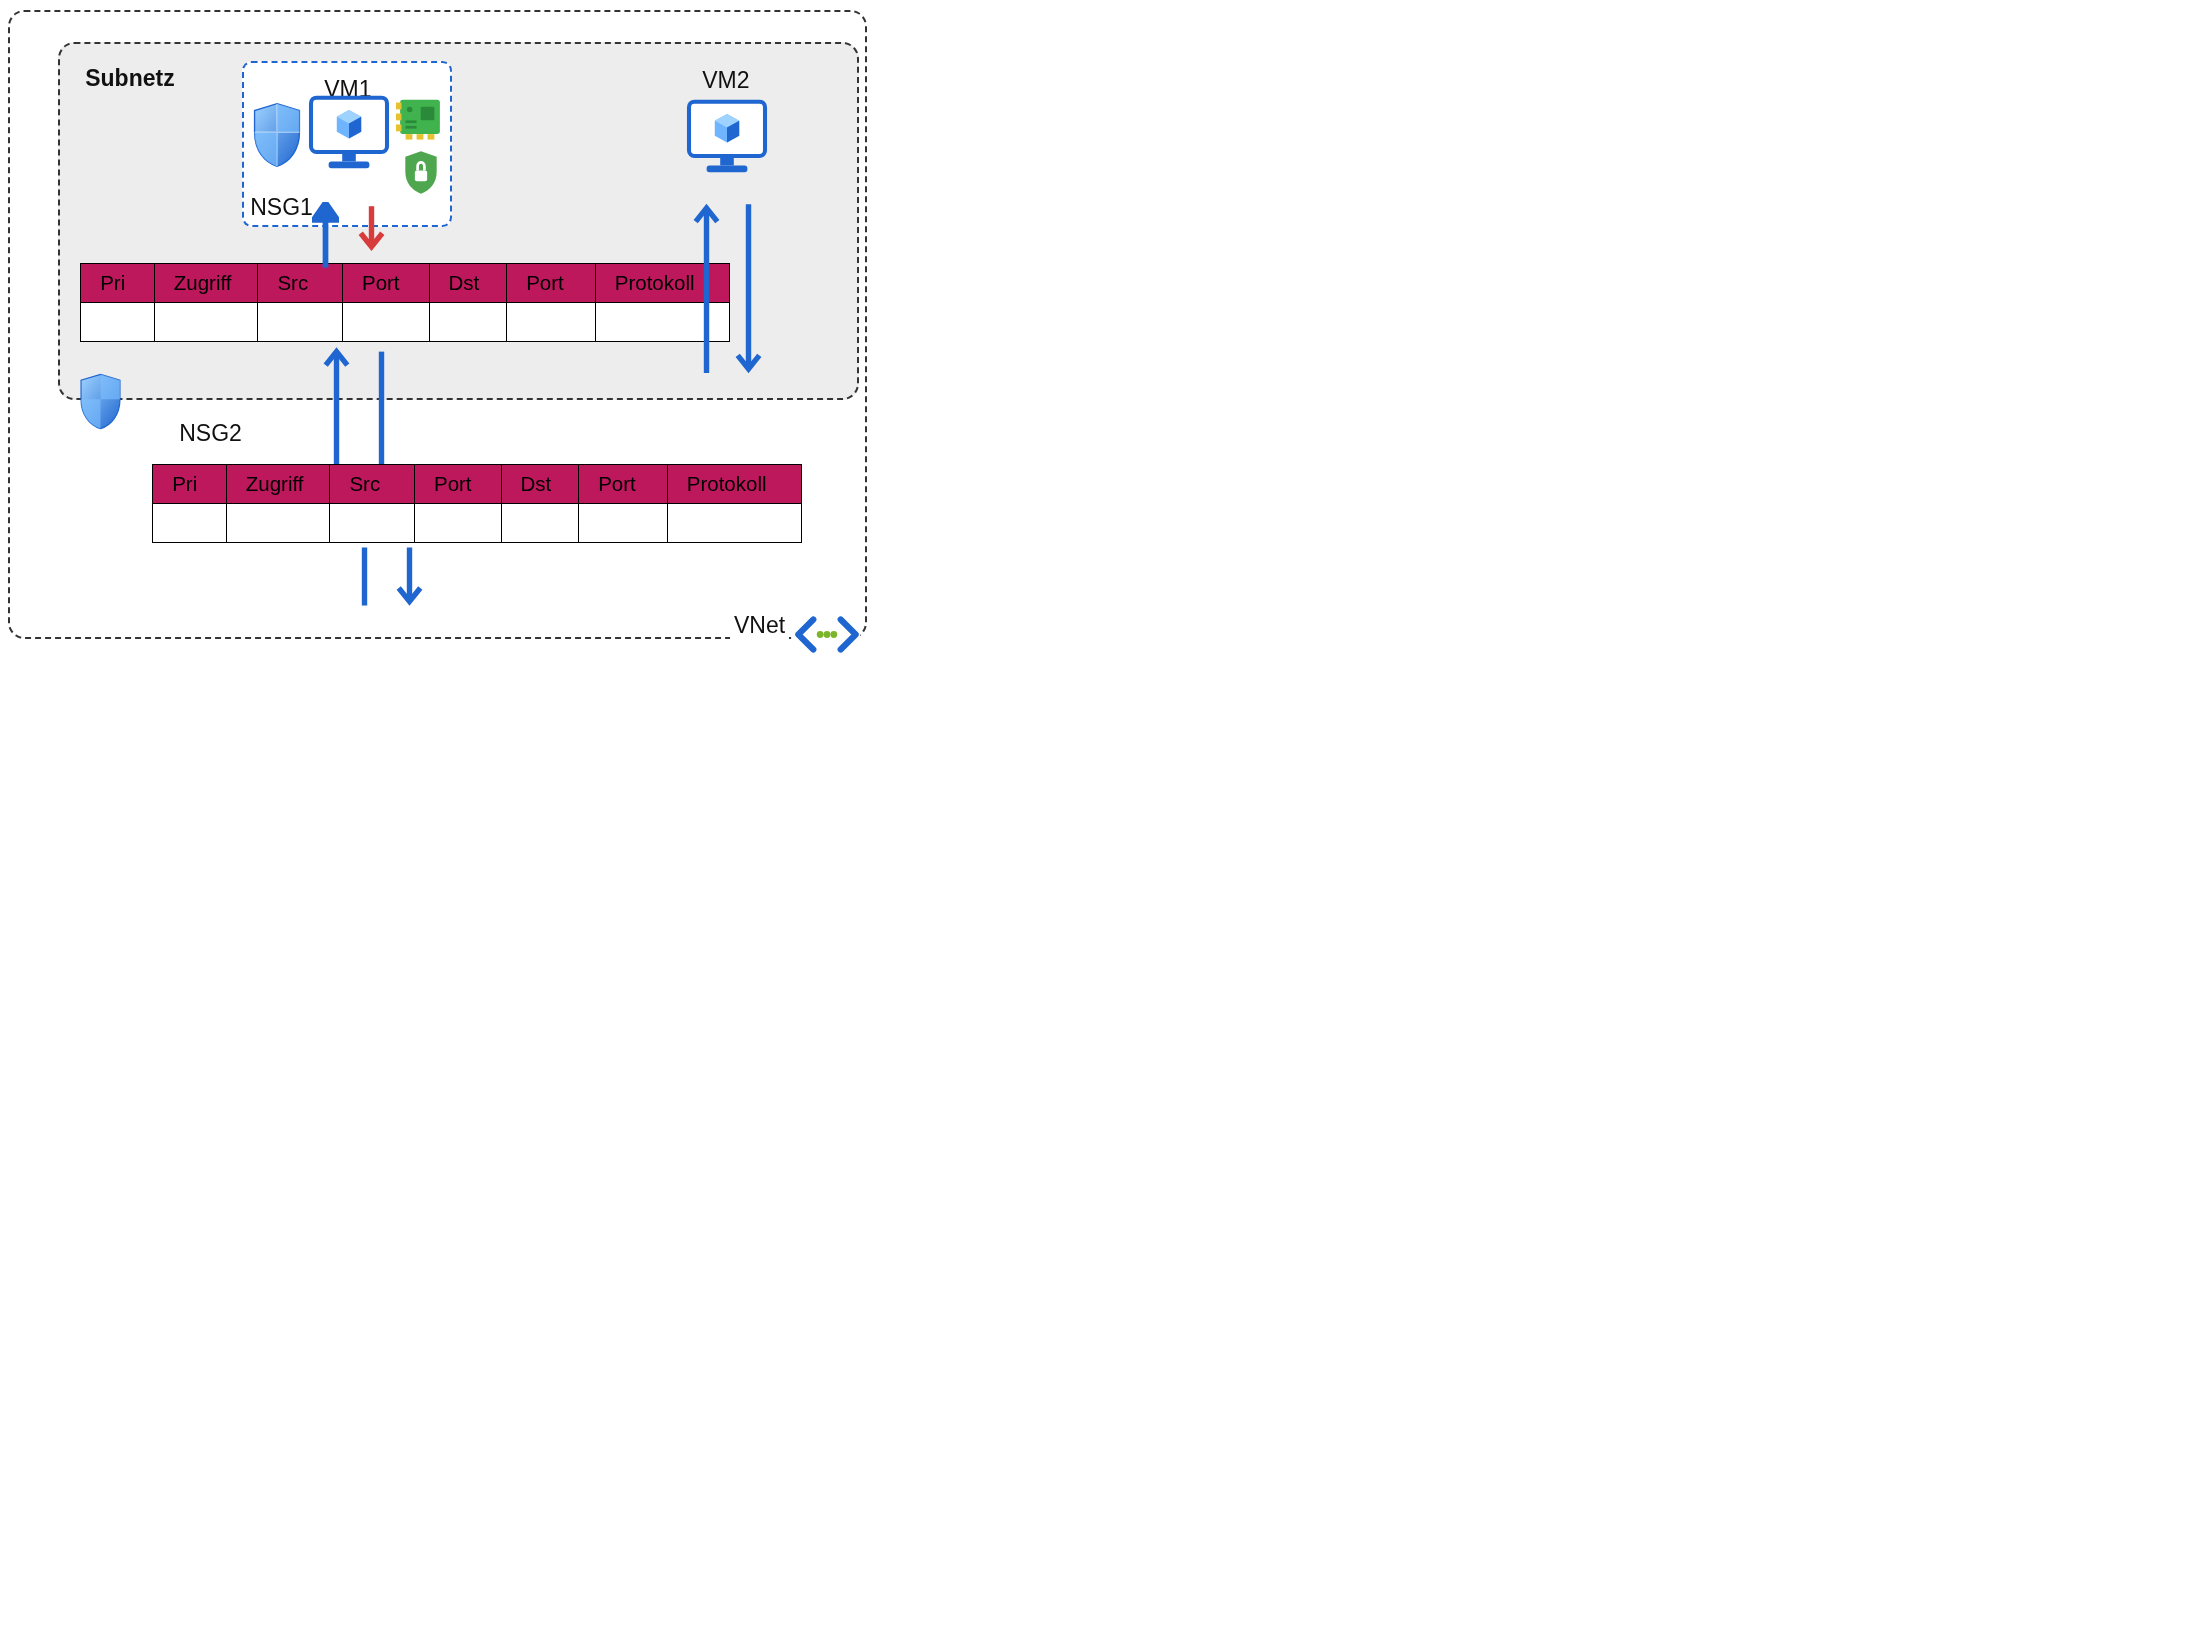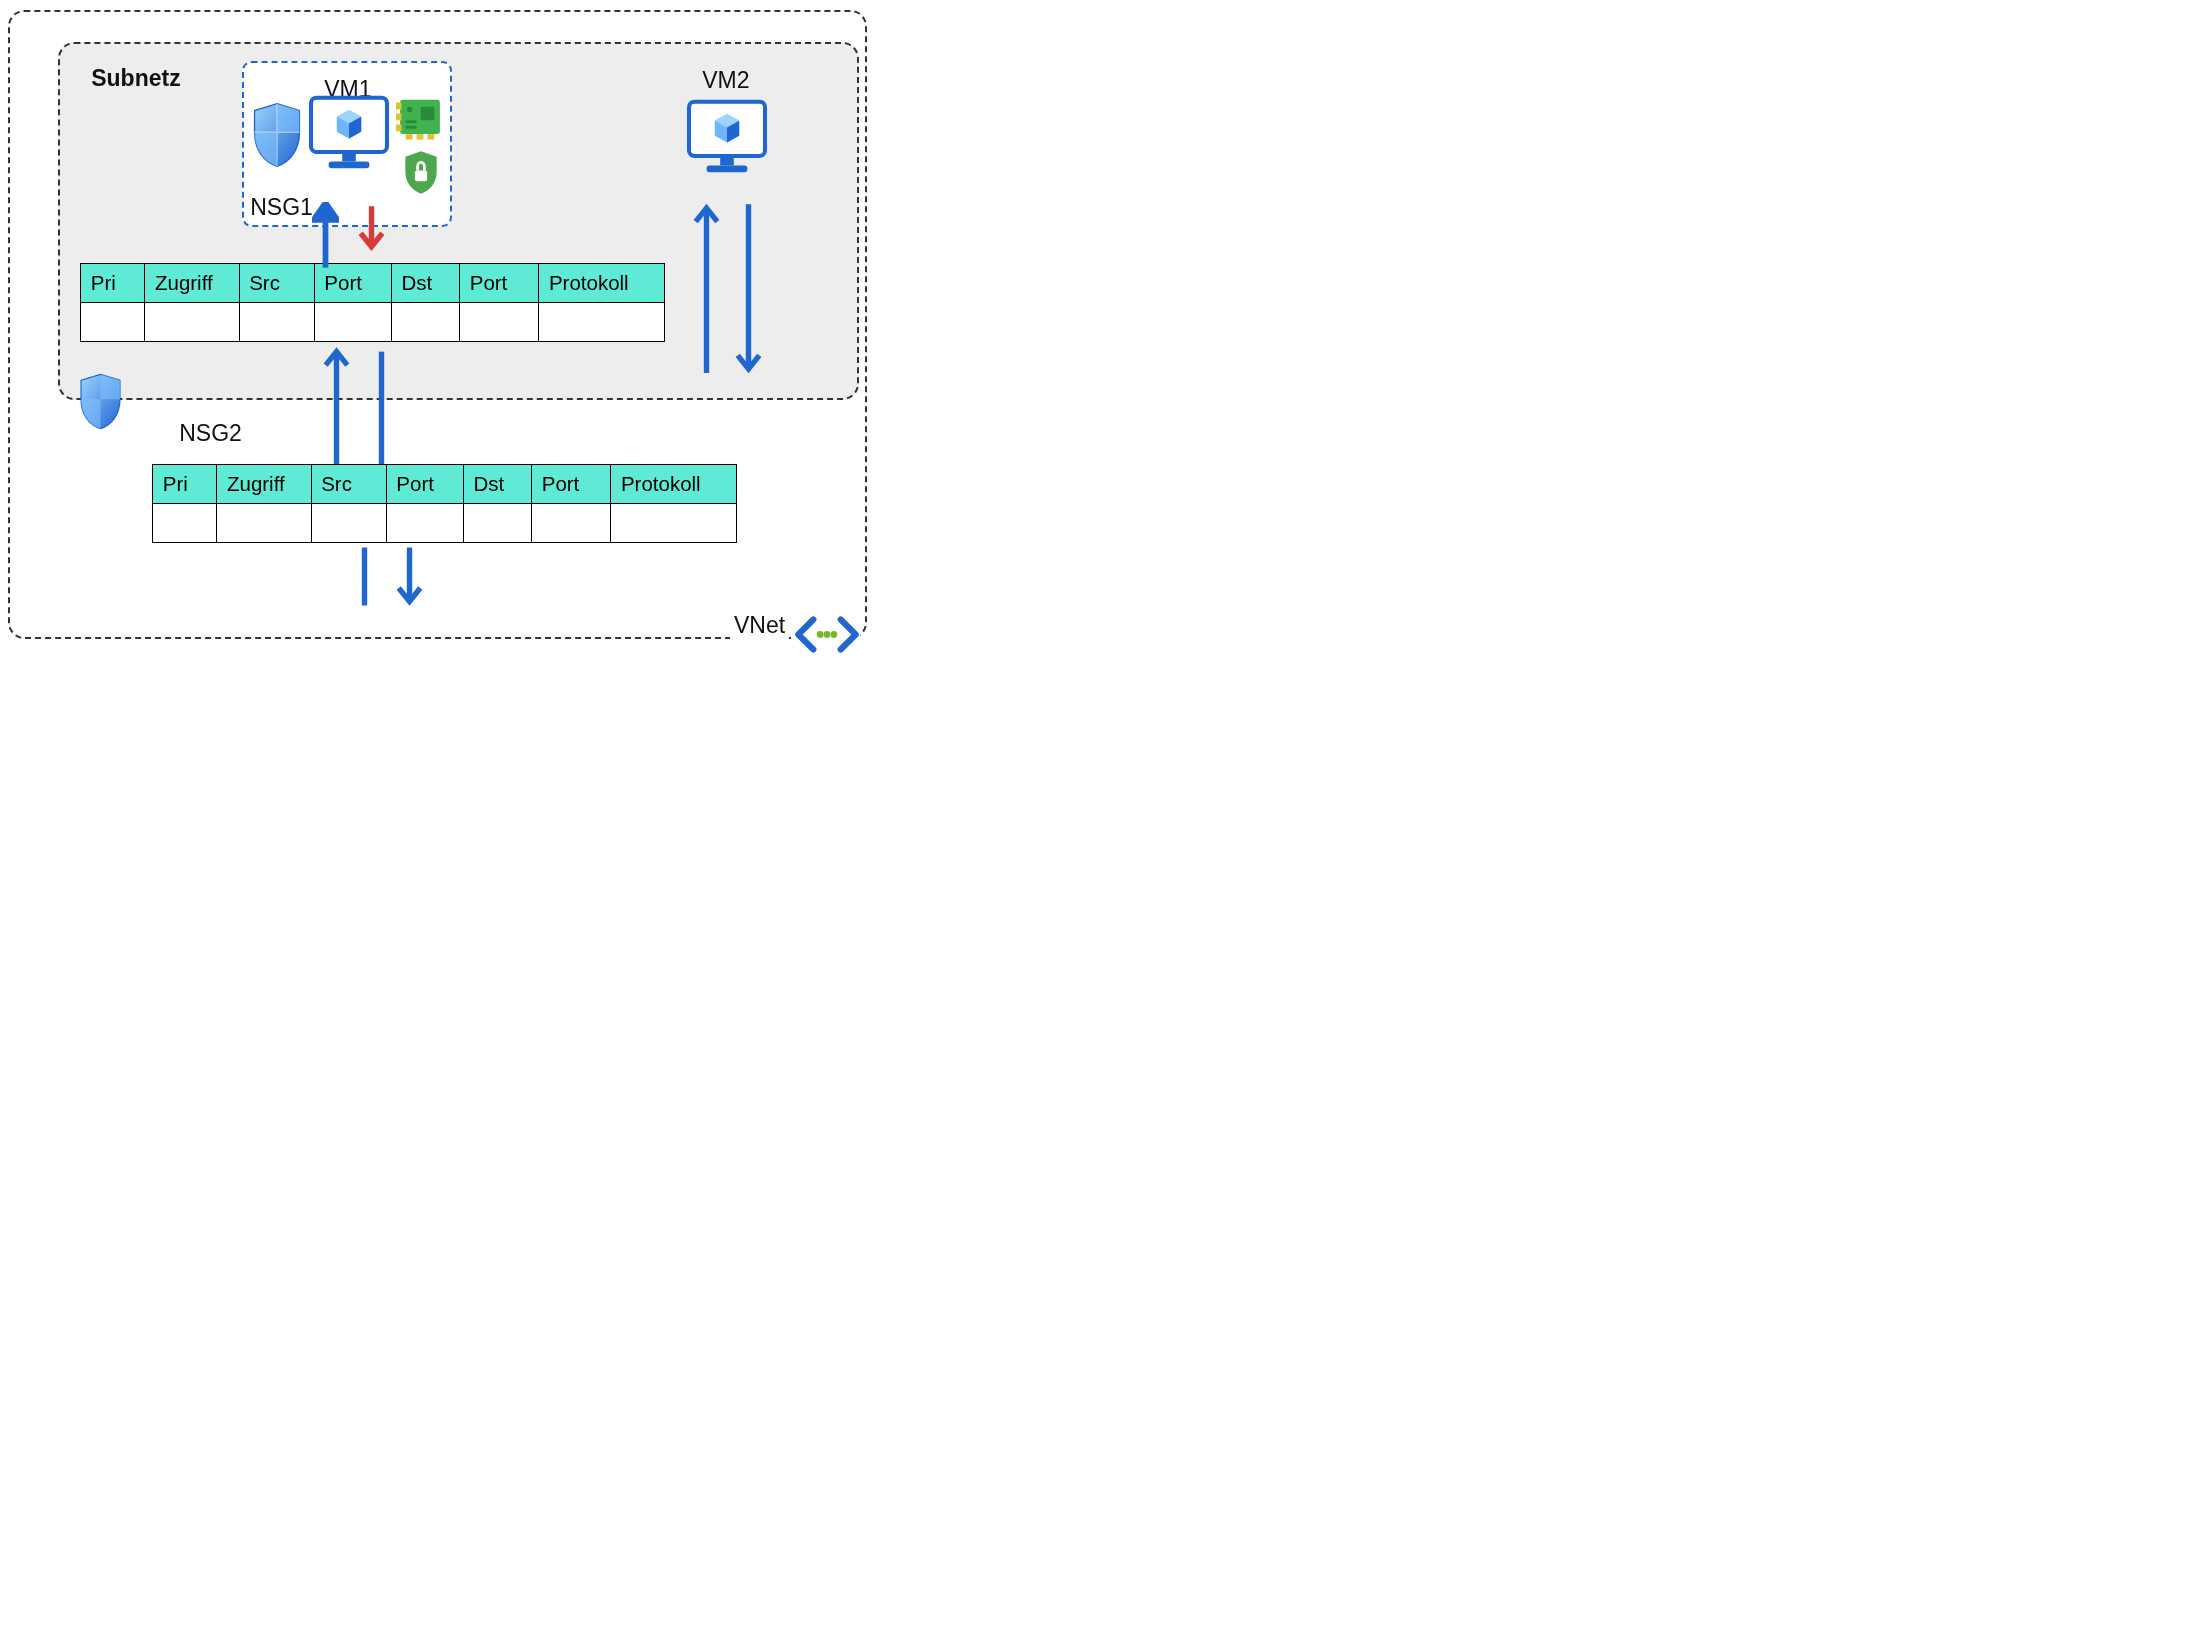--- a/index.html
+++ b/index.html
@@ -65,40 +65,41 @@
   .nsg-table th, .nsg-table td {
     border: 1.4px solid #000000;
     font-weight: 400;
     font-size: 20.5px;
     text-align: left;
     padding: 5.5px 9.6px;
     height: 27px;
     box-sizing: content-box;
   }
   .nsg-table th {
-    background: #5eead4;
+    background: #be185d;
+    padding-left: 19px;
   }
   .nsg-table td {
     background: #ffffff;
   }
   .icon {
     position: absolute;
   }
 </style>
 </head>
 <body>
 
 <div class="canvas">
 
   <div class="vnet-box">
 
     <div class="subnet-box">
     </div>
 
-    <div class="label" style="left:81px; top:53px; font-weight:600;">Subnetz</div>
+    <div class="label" style="left:75px; top:53px; font-weight:600;">Subnetz</div>
 
     <div class="vm1-box"></div>
 
     <div class="label" style="left:314px; top:55px;margin-top:9px;">VM1</div>
 
     <div class="label" style="left:240px; top:182px;">NSG1</div>
 
     <svg class="icon" style="left:239px; top:89px; width:56px; height:68px;" viewBox="0 0 82 100">
       <defs>
         <linearGradient id="sgrad1" x1="0" y1="0" x2="1" y2="1">

